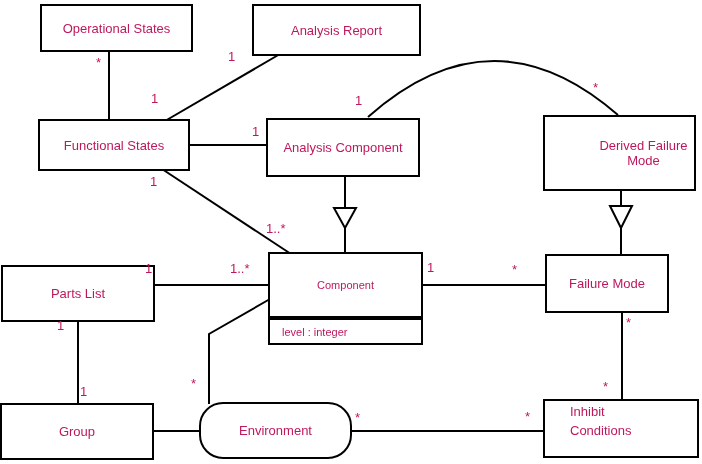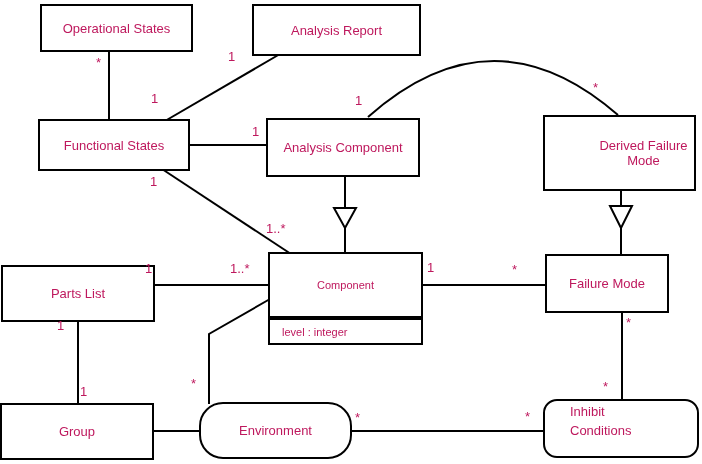--- a/index.html
+++ b/index.html
@@ -110,21 +110,21 @@
 
   <div class="cls" style="left:545px; top:254px; width:124px; height:59px;">
     <span>Failure Mode</span>
   </div>
   <div class="cls" style="left:0px;   top:403px; width:154px; height:57px;">
     <span>Group</span>
   </div>
   <div class="cls" style="left:199px; top:402px; width:153px; height:57px;border-radius:24px;">
     <span>Environment</span>
   </div>
-  <div class="cls two-line" style="left:543px; top:399px; width:156px; height:59px;border-radius:14px;">
+  <div class="cls two-line" style="left:543px; top:399px; width:156px; height:59px;">
     <span class="wrap">Inhibit Conditions</span>
   </div>
 
   <span class="mult" style="left:96px;  top:55px;">*</span>
 
   <span class="mult" style="left:228px; top:49px;">1</span>
   <span class="mult" style="left:151px; top:91px;">1</span>
 
   <span class="mult" style="left:252px; top:124px;">1</span>
 

